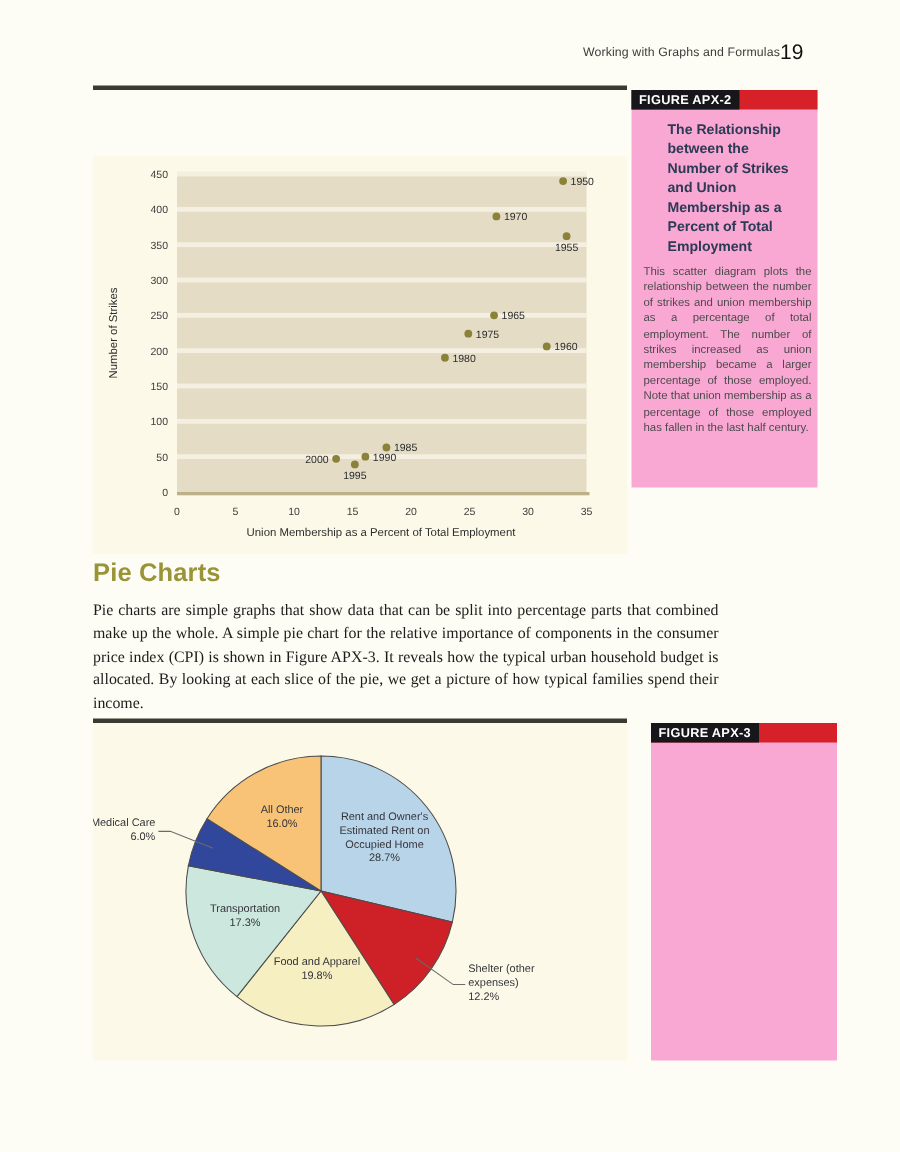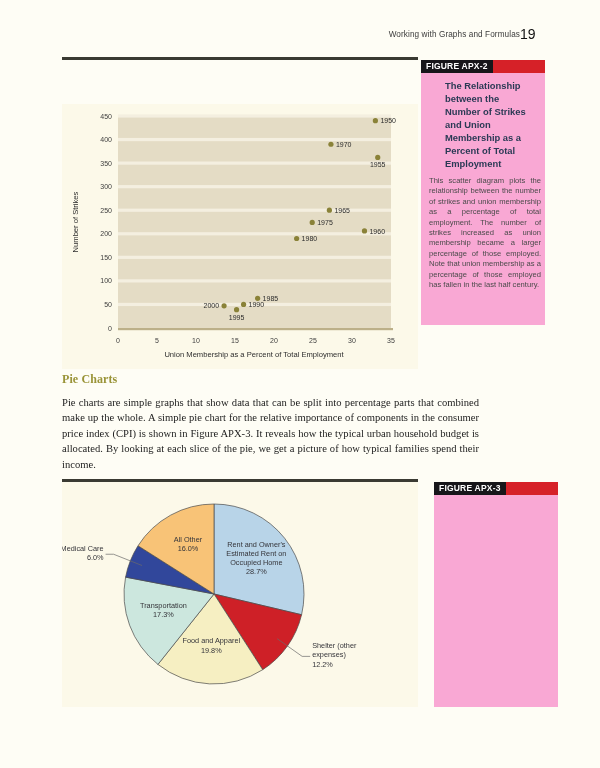--- a/index.html
+++ b/index.html
@@ -71,22 +71,22 @@
 
   
   #scatter-svg { display: block; }
 
   
   #section-pie {
     position: absolute; left: 62px; top: 372px; width: 417px;
   }
   #section-pie h2 {
     margin: 0 0 8px 0;
-    font-size: 12px; font-weight: bold; color: #9A9438;
-    font-family: Liberation Serif, serif;
+    font-size: 17px; font-weight: bold; color: #9A9438;
+    font-family: Liberation Sans, sans-serif;
     letter-spacing: .1px;
   }
   #section-pie p {
     margin: 0;
     font-family: Liberation Serif, serif;
     font-size: 10.6px; color: #1c1c1c;
     line-height: 15.4px;
     text-align: justify;
   }
 

